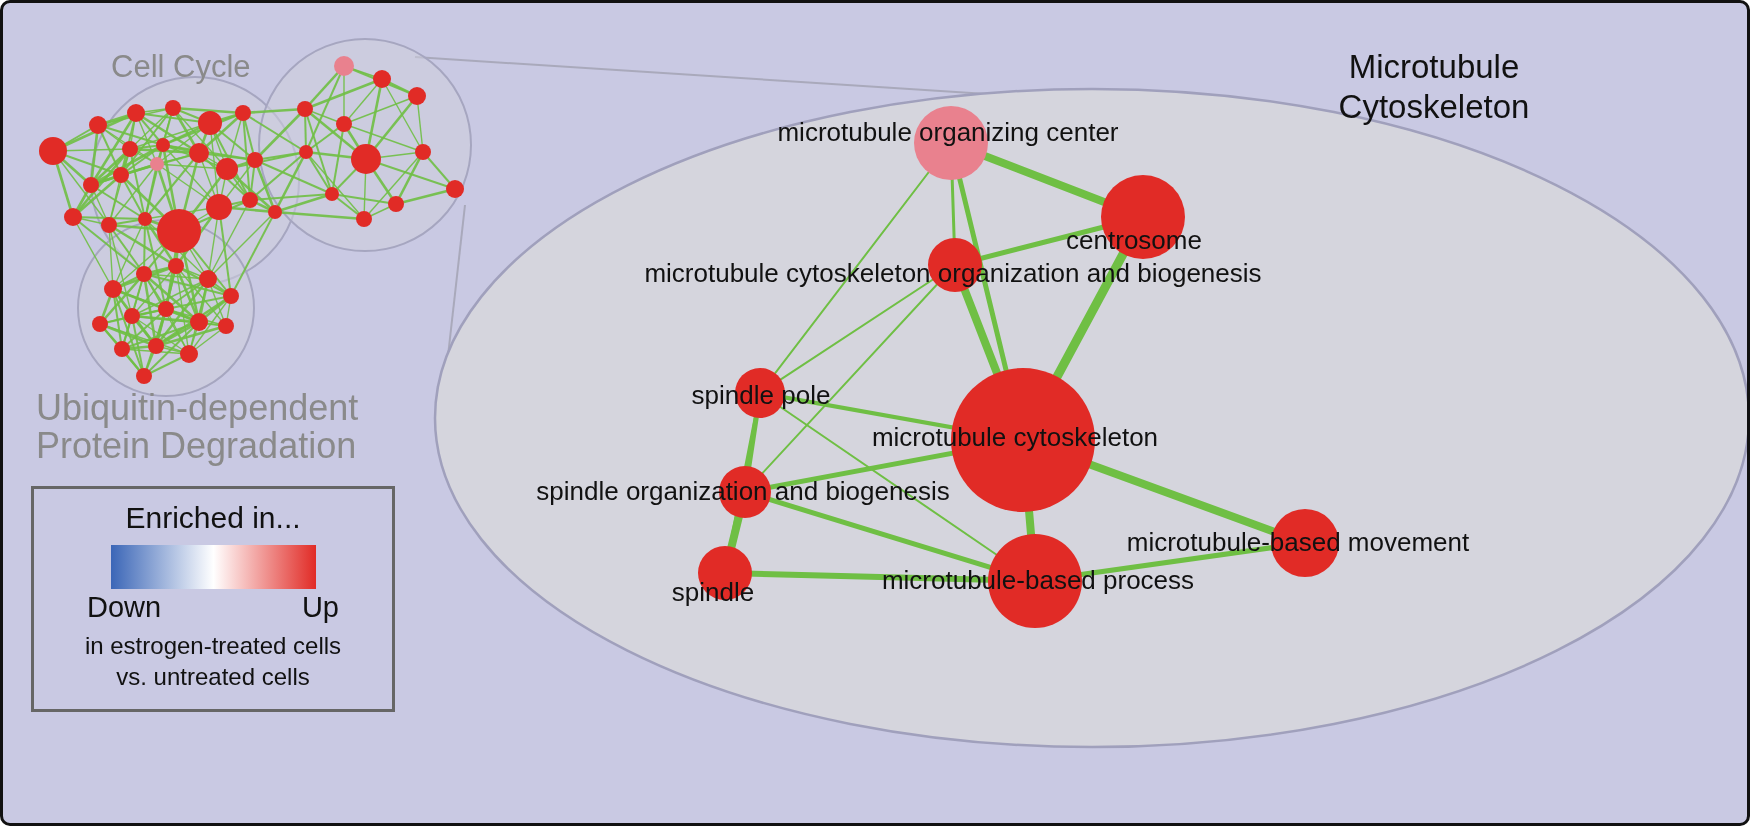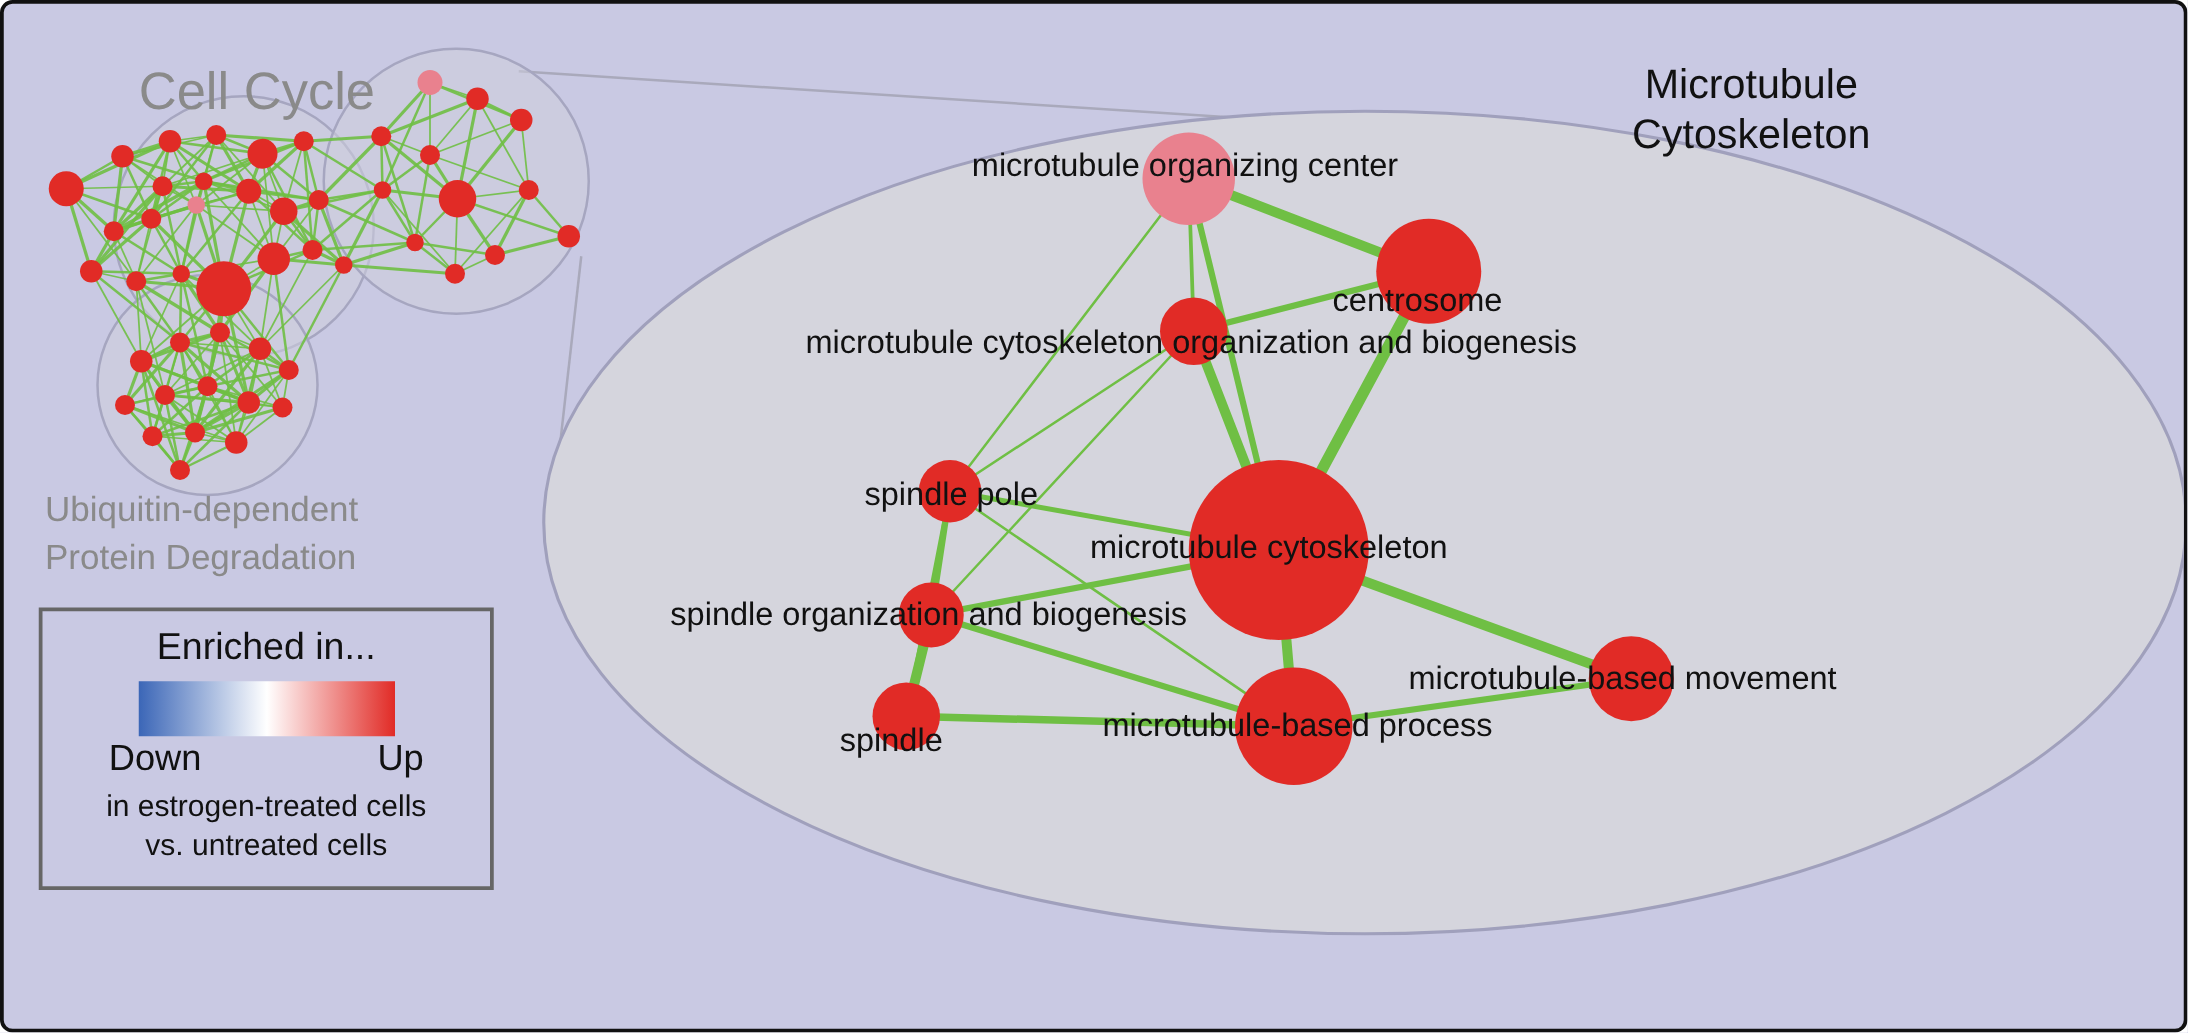--- a/index.html
+++ b/index.html
@@ -4,23 +4,23 @@
 <style>
   html,body { margin:0; padding:0; background:#ffffff; }
   #stage {
     position:relative; width:1750px; height:826px;
     border:3px solid #111; border-radius:10px; overflow:hidden;
     box-sizing:border-box;
     font-family:"Liberation Sans","DejaVu Sans",sans-serif;
   }
   #net-svg { position:absolute; left:0; top:0; }
   .float-label { position:absolute; white-space:pre-line; color:#111; }
-  #cell-cycle-label { left:108px; top:46px; font-size:42px; }
-  #ubiquitin-label  { left:33px;  top:386px; font-size:28px; line-height:38px; }
-  #mt-title { left:1273px; top:44px; width:250px; text-align:center; font-size:33px; line-height:40px; }
+  #cell-cycle-label { left:108px; top:46px; font-size:31px; }
+  #ubiquitin-label  { left:33px;  top:386px; font-size:36px; line-height:38px; }
+  #mt-title { left:1306px; top:44px; width:250px; text-align:center; font-size:33px; line-height:40px; }
   #legend {
     position:absolute; left:28px; top:483px; width:364px; height:226px;
     border:3px solid #666; box-sizing:border-box; text-align:center; color:#111;
   }
   #legend-title { font-size:30px; margin-top:12px; }
   #gradient-bar { width:205px; height:44px; margin:10px auto 0; }
   #downup { width:252px; margin:2px auto 0; display:flex; justify-content:space-between; font-size:29px;gap:42px; }
   #legend-caption { font-size:24px; line-height:31px; margin-top:6px; white-space:pre-line; }
   .node-label { font-size:26px; fill:#111; pointer-events:none; }
 </style>

